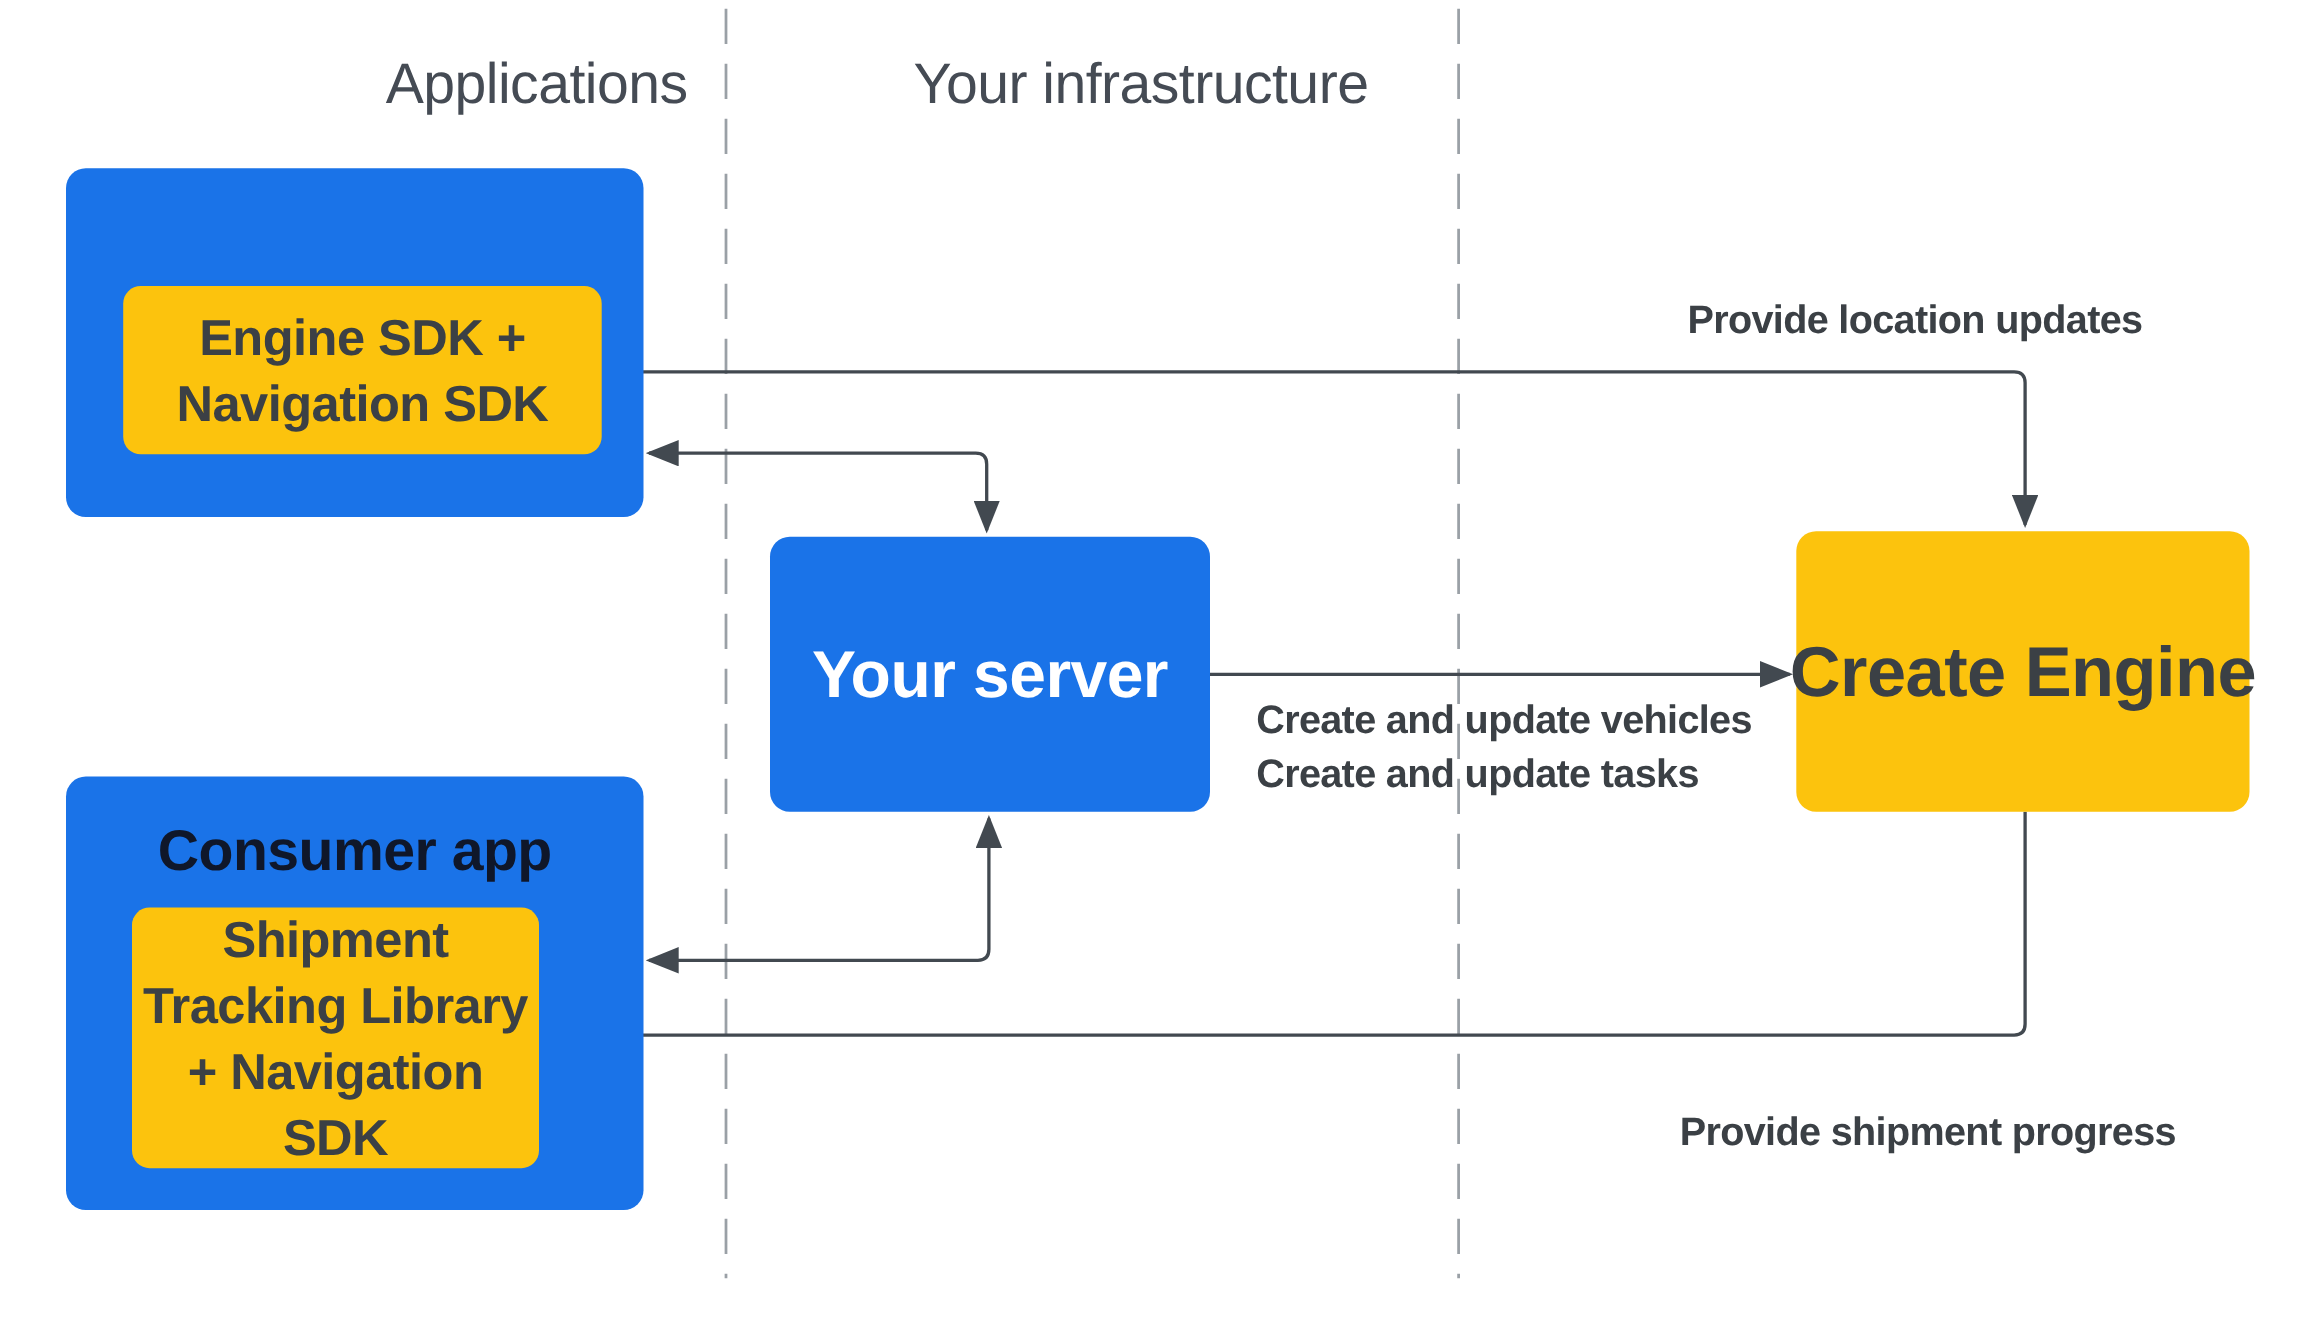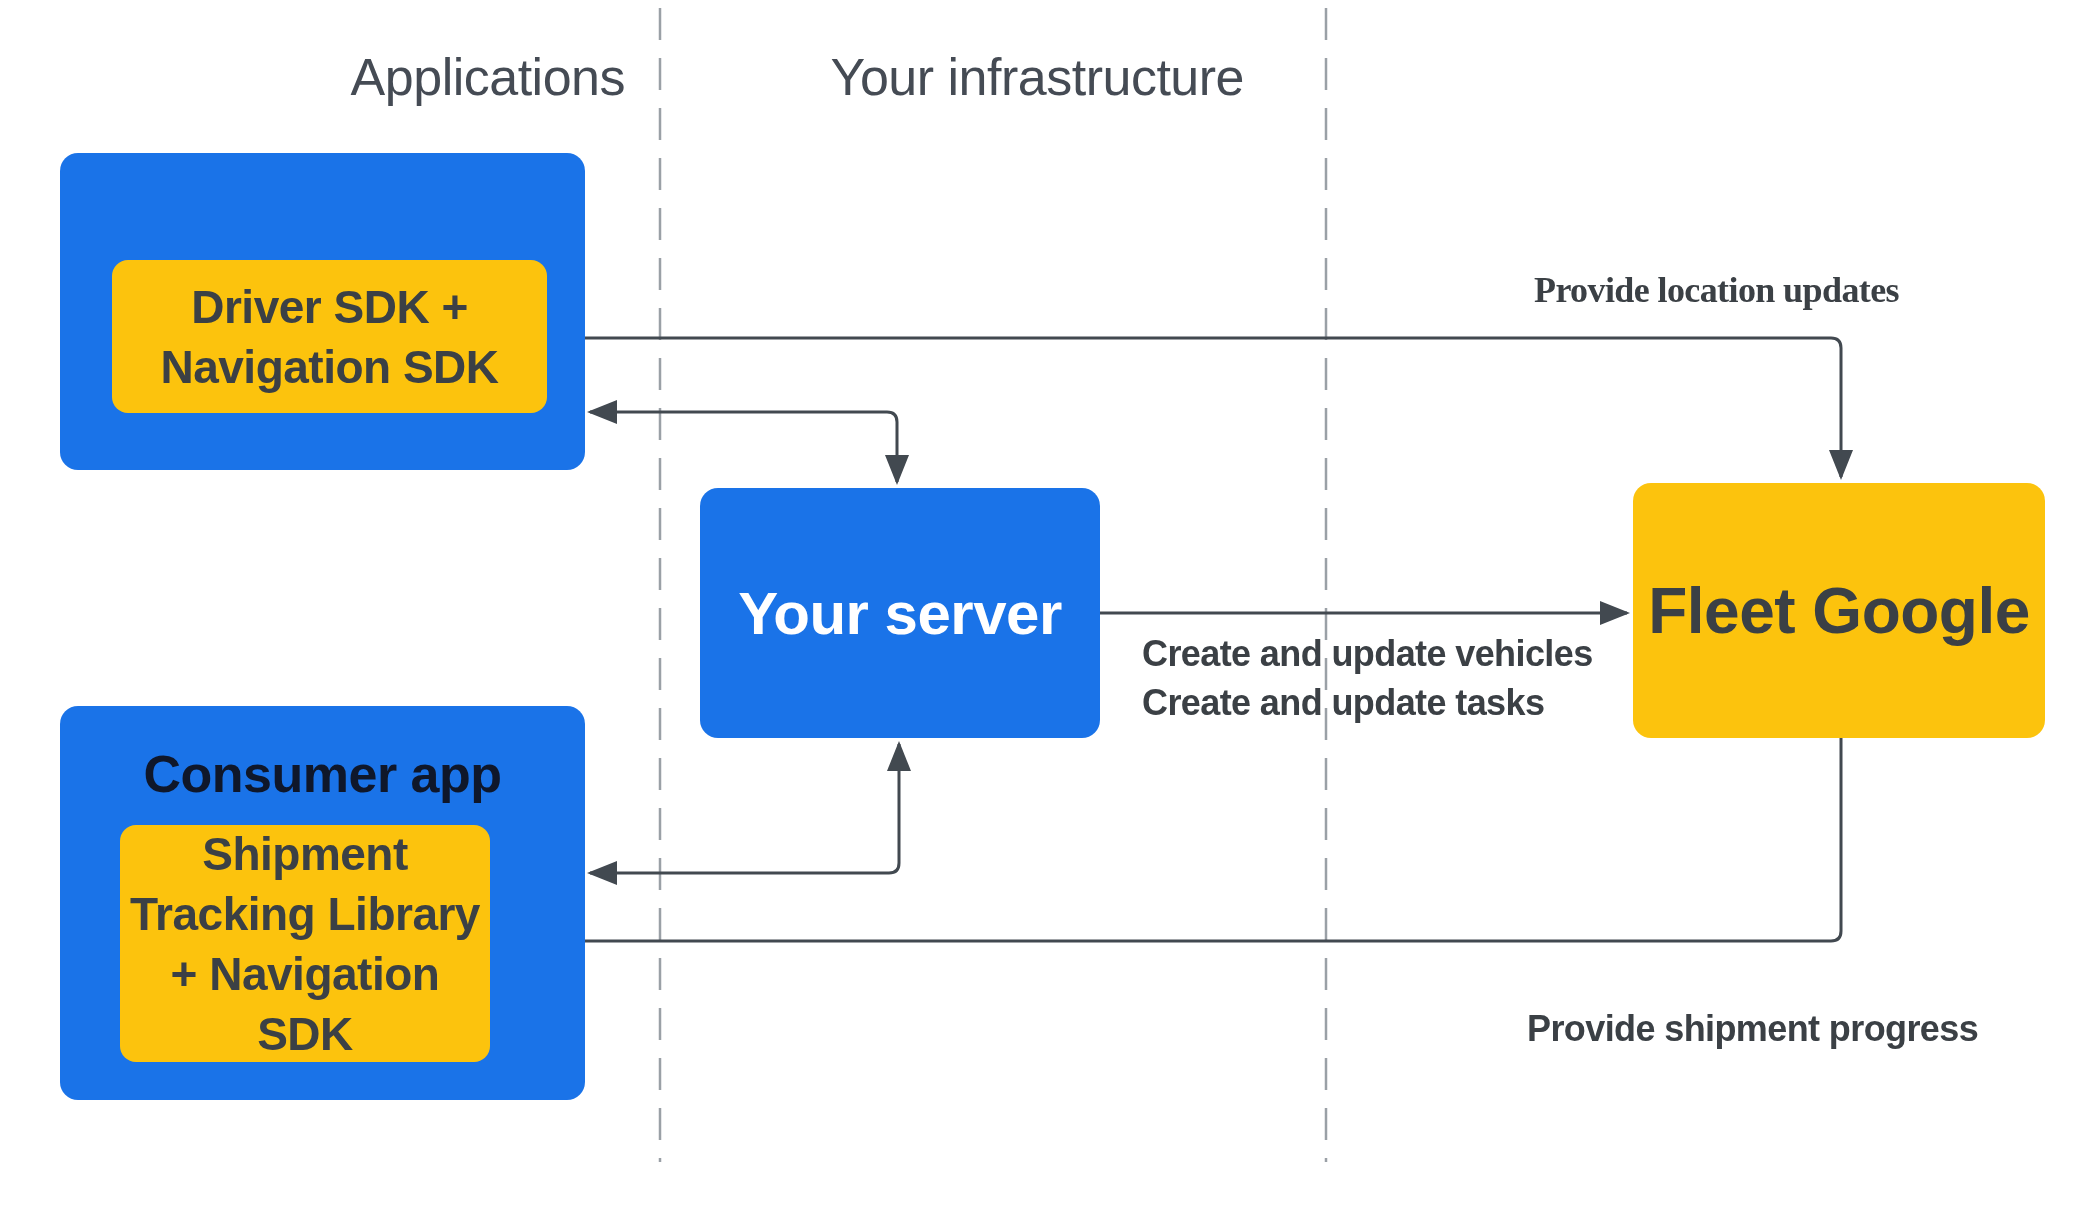--- a/index.html
+++ b/index.html
@@ -112,42 +112,42 @@
     <path d="M 1100 613 H 1627" fill="none" stroke="#424950" stroke-width="3" marker-end="url(#ah)"></path>
 
     <path d="M 590 873 H 889 Q 899 873 899 863 V 744" fill="none" stroke="#424950" stroke-width="3" marker-start="url(#ah)" marker-end="url(#ah)"></path>
 
     <path d="M 1841 738 V 931 Q 1841 941 1831 941 H 548" fill="none" stroke="#424950" stroke-width="3" marker-end="url(#ah)"></path>
   </svg>
 
   <div class="node blue" style="left: 60px; top: 153px; width: 525px; height: 317px;">
     <div class="node-title" style="top: 172px; font-size: 62px; line-height: 72px;">Driver app</div>
     <div class="inner-box" style="left: 52px; top: 107px; width: 435px; height: 153px;">
-      <div class="inner-box-text">Driver SDK +
+      <div class="inner-box-text">Engine SDK +
 Navigation SDK</div>
     </div>
   </div>
 
   <div class="node blue" style="left: 60px; top: 706px; width: 525px; height: 394px;">
     <div class="node-title" style="top: 38px; font-size: 52px; line-height: 60px;">Consumer app</div>
     <div class="inner-box" style="left: 60px; top: 119px; width: 370px; height: 237px;">
       <div class="inner-box-text">Shipment
 Tracking Library
 + Navigation SDK</div>
     </div>
   </div>
 
   <div class="node blue" style="left: 700px; top: 488px; width: 400px; height: 250px;">
     <div class="big-center-title" style="font-size: 60px; color: #ffffff;">Your server</div>
   </div>
 
   <div class="node yellow" style="left: 1633px; top: 483px; width: 412px; height: 255px;">
-    <div class="big-center-title" style="font-size: 64px; color: #3B4045;">Fleet Google</div>
+    <div class="big-center-title" style="font-size: 64px; color: #3B4045;">Create Engine</div>
   </div>
 
-  <div class="edge-label nowrap" style="left: 1534px; top: 266px; font-family: Liberation Serif, serif;">Provide location updates</div>
+  <div class="edge-label nowrap" style="left: 1534px; top: 266px;">Provide location updates</div>
 
   <div class="edge-label" style="left: 1142px; top: 629px;">Create and update vehicles
 Create and update tasks</div>
 
   <div class="edge-label nowrap" style="left: 1527px; top: 1004px;">Provide shipment progress</div>
 
 </div>
 
 </body></html>

